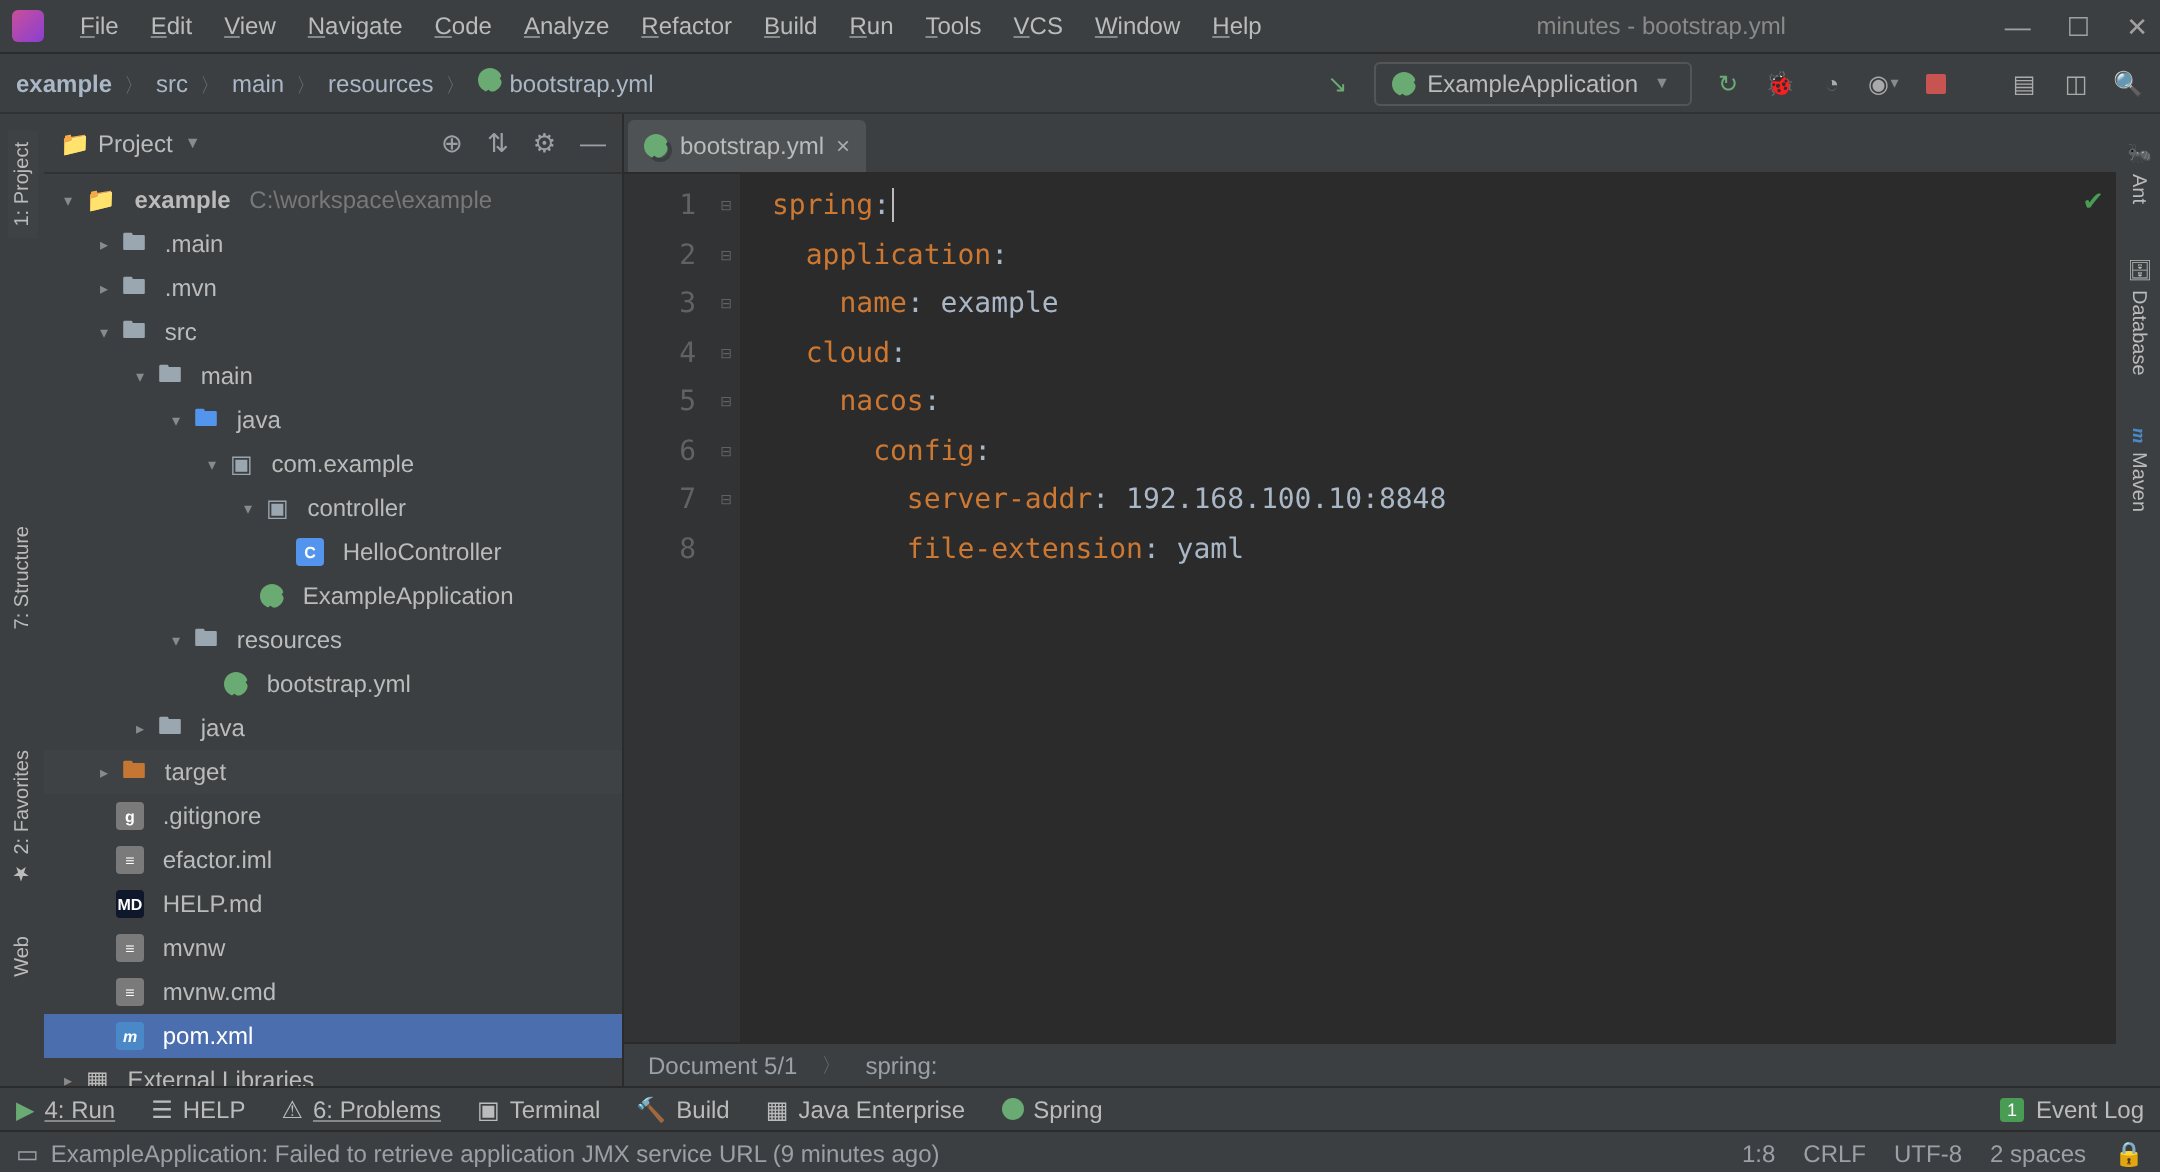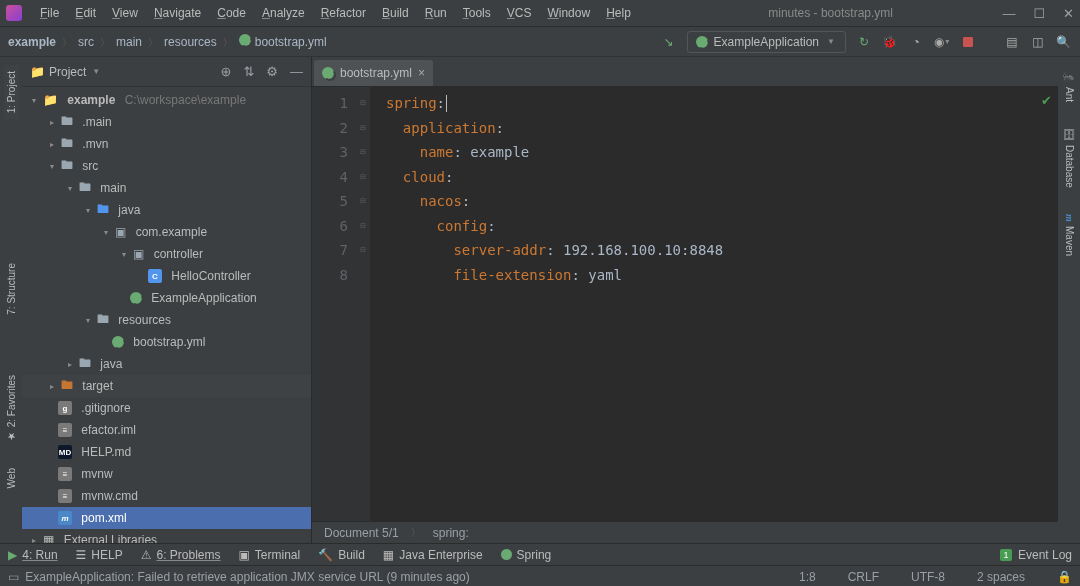--- a/index.html
+++ b/index.html
@@ -64,21 +64,21 @@
 
   
   .bottom-bar{height:22px;background:#3c3f41;border-top:1px solid #2b2b2b;display:flex;align-items:center;padding:0 8px;gap:18px}
   .bb-item{display:flex;align-items:center;gap:5px;color:#bbb;cursor:pointer;font-size:12px}
   .bb-right{margin-left:auto;display:flex;align-items:center;gap:6px}
   .badge-ok{width:12px;height:12px;border-radius:2px;background:#499c54;color:#fff;font-size:9px;display:flex;align-items:center;justify-content:center}
 
   
   .status{height:22px;background:#3c3f41;border-top:1px solid #2b2b2b;display:flex;align-items:center;padding:0 8px;color:#9aa0a6;gap:16px}
   .st-msg{display:flex;align-items:center;gap:6px;flex:1}
-  .st-right{display:flex;gap:32px}
+  .st-right{display:flex;gap:14px}
   .lock{font-size:12px;color:#8a8a8a}
 </style>
 </head>
 <body>
 
 <div class="menubar">
   <div class="logo"></div>
   <span id="menu-host"><span class="menu-item"><span class="und">F</span>ile</span><span class="menu-item"><span class="und">E</span>dit</span><span class="menu-item"><span class="und">V</span>iew</span><span class="menu-item"><span class="und">N</span>avigate</span><span class="menu-item"><span class="und">C</span>ode</span><span class="menu-item"><span class="und">A</span>nalyze</span><span class="menu-item"><span class="und">R</span>efactor</span><span class="menu-item"><span class="und">B</span>uild</span><span class="menu-item"><span class="und">R</span>un</span><span class="menu-item"><span class="und">T</span>ools</span><span class="menu-item"><span class="und">V</span>CS</span><span class="menu-item"><span class="und">W</span>indow</span><span class="menu-item"><span class="und">H</span>elp</span></span>
   <div class="win-title">minutes - bootstrap.yml</div>
   <div class="win-btns">

